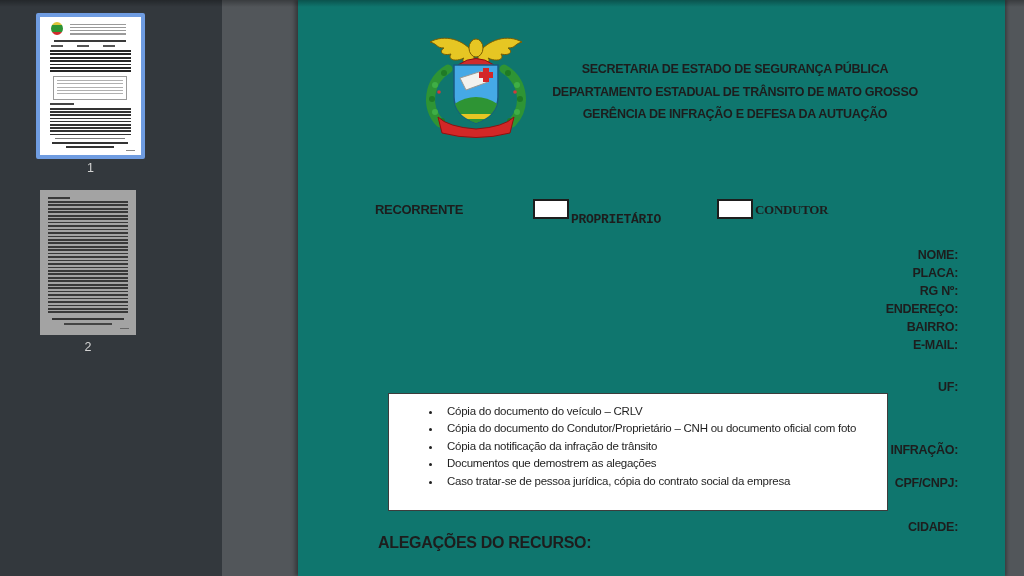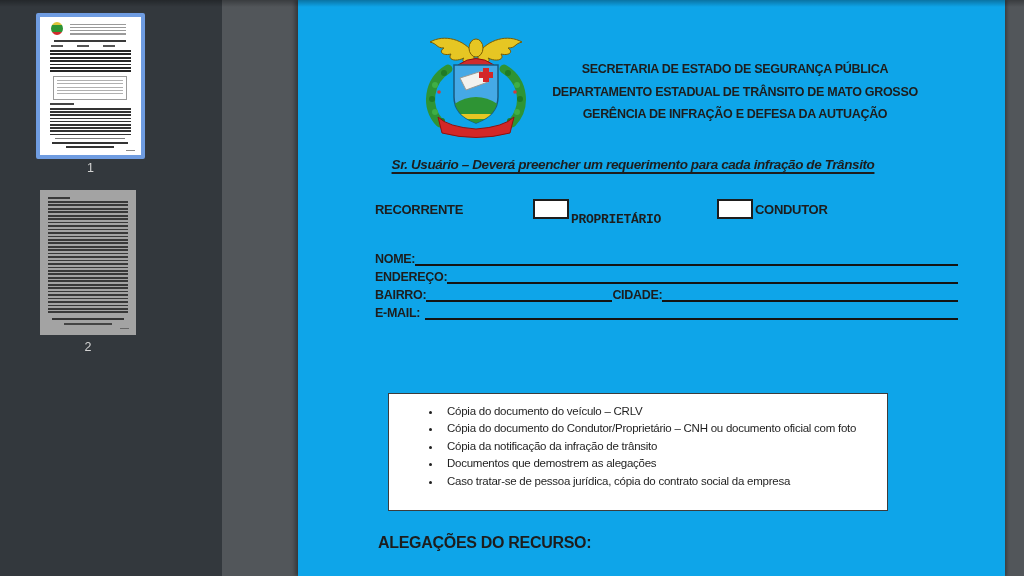--- a/index.html
+++ b/index.html
@@ -46,43 +46,43 @@
 
   
   .t2-first { left:8px;  top:7px;   width:22px; height:1.6px; background:#3a3a3a; }
   .t2-dense { left:8px;  top:11px;  width:80px; height:112px;
               background:repeating-linear-gradient(to bottom,#383838 0 1.7px, transparent 1.7px 3.45px); }
   .t2-cent1 { left:12px; top:128px; width:72px; height:2px;   background:#333; }
   .t2-cent2 { left:24px; top:133px; width:48px; height:1.6px; background:#444; }
   .t2-mark  { left:80px; top:138px; width:9px;  height:1.2px; background:#666; }
 
   
-  .page { position:absolute; left:298px; top:0; width:707px; height:576px; background:#0ea5e9;
+  .page { position:absolute; left:298px; top:0; width:707px; height:576px; background:#0f766e;
     box-shadow:-3px 0 4px rgba(0,0,0,0.35), 2px 0 3px rgba(0,0,0,0.28); }
   .page .abs { position:absolute; }
 
   .coat { left:122px; top:34px; width:112px; height:106px; }
 
   .org-lines { left:250px; top:58px; width:374px; text-align:center;
     font-weight:bold; font-size:12.5px; line-height:22.5px; letter-spacing:-0.3px; white-space:nowrap; }
 
   .instruction { left:45px; top:157px; width:580px; text-align:center; white-space:nowrap;
     font-weight:bold; font-style:italic; font-size:13.5px; letter-spacing:-0.4px;
     text-decoration:underline; text-decoration-thickness:2px; text-underline-offset:3px; }
 
   .rec-label { font-weight:bold; font-size:13px; letter-spacing:-0.3px; white-space:nowrap; }
   .lbl-recorrente { left:77px;  top:202px; }
   .cb { width:36px; height:20px; border:2px solid #1d1d1d; background:#fff; }
   .cb1 { left:235px; top:199px; }
   .cb2 { left:419px; top:199px; }
   .lbl-prop { left:273px; top:212px;font-family:Liberation Mono, monospace; }
-  .lbl-cond { left:457px; top:202px; }
+  .lbl-cond { left:457px; top:202px;font-family:Liberation Serif, serif; }
 
   .fields { left:77px; top:248px; width:583px; }
-  .frow { display:flex; align-items:flex-end; height:18px; }
+  .frow { display:flex; align-items:flex-end; height:18px;flex-direction:column; }
   .flbl { font-weight:bold; font-size:12.5px; line-height:14px; letter-spacing:-0.3px; white-space:nowrap; }
   .fill { border-bottom:2px solid #141414; height:12px; margin-bottom:0px; }
   .grow { flex:1 1 auto; }
   .w100 { flex:0 0 100px; } .w49 { flex:0 0 49px; } .w178 { flex:0 0 178px; }
   .w186 { flex:0 0 186px; } .w146 { flex:0 0 146px; } .gap5 { flex:0 0 5px; }
 
   .attach-box { left:90px; top:393px; width:500px; height:118px;
     border:1.5px solid #3c3c3c; padding:5px 8px 0 9px; background:#fff; }
   .attach-title { font-weight:bold; font-size:12px; letter-spacing:-0.35px; white-space:nowrap; }
   .attach-box ul { margin:4px 0 4px 0; padding-left:44px; }
@@ -167,31 +167,44 @@
 
       <path d="M18 82 Q28 92 56 94 Q84 92 94 82 L90 98 Q56 107 22 98 Z" fill="#d32727" stroke="#8c1212" stroke-width="1"></path>
     </svg>
 
     <div class="abs org-lines">
       <div>SECRETARIA DE ESTADO DE SEGURANÇA PÚBLICA</div>
       <div>DEPARTAMENTO ESTADUAL DE TRÂNSITO DE MATO GROSSO</div>
       <div>GERÊNCIA DE INFRAÇÃO E DEFESA DA AUTUAÇÃO</div>
     </div>
 
-    <div class="abs instruction">Sr. Usuário – Deverá preencher um requerimento para cada infração de Trânsito</div>
 
     <div class="abs rec-label lbl-recorrente">RECORRENTE</div>
     <div class="abs cb cb1"></div>
     <div class="abs rec-label lbl-prop">PROPRIETÁRIO</div>
     <div class="abs cb cb2"></div>
     <div class="abs rec-label lbl-cond">CONDUTOR</div>
 
     <div class="abs fields">
       <div class="frow">
         <span class="flbl">NOME:</span>
+        <span class="fill grow"></span>
+      </div>
+      <div class="frow">
+        <span class="flbl">PLACA:</span>
+        <span class="fill w100"></span>
+        <span class="flbl">UF:</span>
+        <span class="fill w49"></span>
+        <span class="flbl">Nº DO AUTO DE INFRAÇÃO:</span>
+        <span class="fill grow"></span>
+      </div>
+      <div class="frow">
+        <span class="flbl">RG Nº:</span>
+        <span class="fill w178"></span>
+        <span class="flbl">CPF/CNPJ:</span>
         <span class="fill grow"></span>
       </div>
       <div class="frow">
         <span class="flbl">ENDEREÇO:</span>
         <span class="fill grow"></span>
       </div>
       <div class="frow">
         <span class="flbl">BAIRRO:</span>
         <span class="fill w186"></span>
         <span class="flbl">CIDADE:</span>

